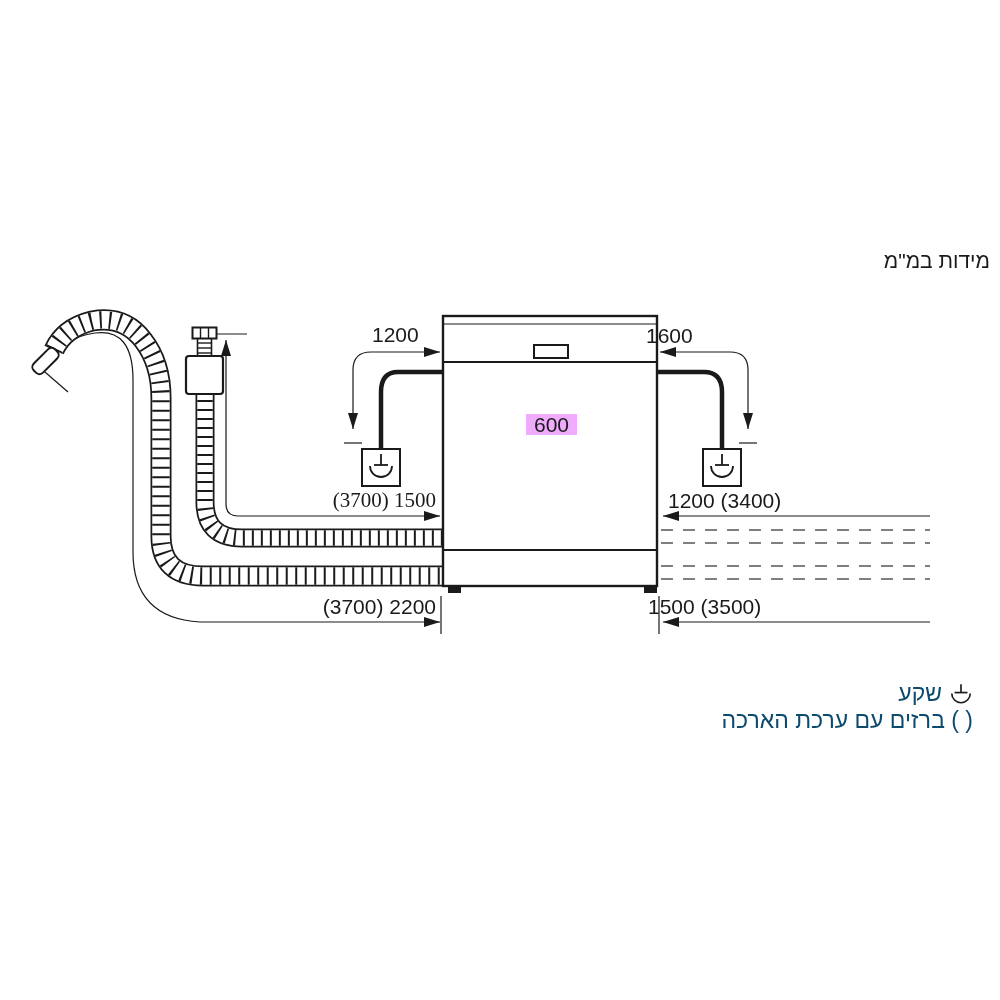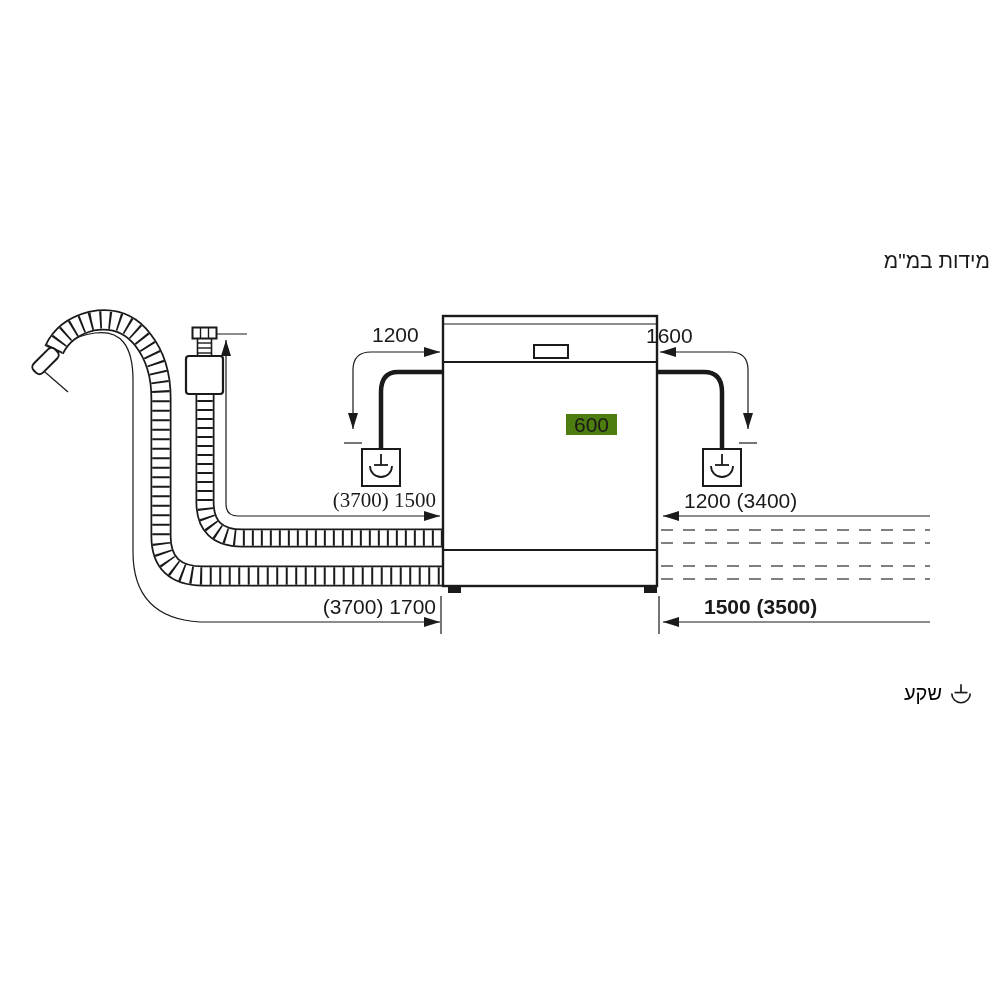--- a/index.html
+++ b/index.html
@@ -1,22 +1,22 @@
 <!DOCTYPE html>
 <html><head>
 <meta charset="utf-8">
 <style>
   html,body{margin:0;padding:0;background:#fff;}
   #page{position:relative;width:1000px;height:1000px;background:#fff;overflow:hidden;
         font-family:"Liberation Sans","DejaVu Sans",sans-serif;}
   #gfx{position:absolute;left:0;top:0;}
   .lbl{position:absolute;font-size:21px;line-height:1;color:#1a1a1a;white-space:nowrap;}
-  .lbl-width{background:#4d7c0f;padding:0 8px;margin-left:40px;}
+  .lbl-width{background:#f0abfc;padding:0 8px;}
   .title{position:absolute;right:10px;top:249px;font-size:21px;color:#1a1a1a;direction:rtl;white-space:nowrap;}
-  .legend{position:absolute;right:27px;top:680px;direction:rtl;text-align:right;color:#000000;font-size:20px;margin-left:12px;}
+  .legend{position:absolute;right:27px;top:680px;direction:rtl;text-align:right;color:#0c4a6e;font-size:23px;margin-left:12px;}
   .legend-row{display:flex;align-items:center;gap:7px;justify-content:flex-start;line-height:27px;}
   .legend-row svg{flex:0 0 auto;}
 </style>
 </head>
 <body>
 
 <div id="page">
 
   <svg id="gfx" width="1000" height="1000" viewBox="0 0 1000 1000">
     <defs>
@@ -103,32 +103,35 @@
       <path d="M 722 454 L 722 465" stroke-width="1.8"></path>
       <path d="M 715 465 L 729 465" stroke-width="1.8"></path>
       <path d="M 711 466 A 11 11 0 0 0 733 466" stroke-width="1.8"></path>
     </g>
   </svg>
 
   <div class="lbl" style="left:372px;top:324px;">1200</div>
   <div class="lbl" style="left:646px;top:325px;">1600</div>
   <div class="lbl lbl-width" style="left:526px;top:414px;">600</div>
   <div class="lbl" style="right:564px;top:490px;font-family:Liberation Serif, serif;">(3700) 1500</div>
-  <div class="lbl" style="left:684px;top:490px;">1200 (3400)</div>
-  <div class="lbl" style="right:564px;top:596px;">(3700) 1700</div>
-  <div class="lbl" style="left:704px;top:596px;font-weight:bold;">1500 (3500)</div>
+  <div class="lbl" style="left:668px;top:490px;">1200 (3400)</div>
+  <div class="lbl" style="right:564px;top:596px;">(3700) 2200</div>
+  <div class="lbl" style="left:648px;top:596px;">1500 (3500)</div>
 
   <div class="title">מידות במ"מ</div>
 
   <div class="legend">
     <div class="legend-row">
       <svg width="24" height="25" viewBox="0 0 26 26">
         <g fill="none" stroke="#1a1a1a" stroke-width="1.8">
           <path d="M 13 3 L 13 12"></path>
           <path d="M 6 12 L 20 12"></path>
           <path d="M 3 13 A 10 10 0 0 0 23 13"></path>
         </g>
       </svg>
       <span>שקע</span>
     </div>
+    <div class="legend-row">
+      <span>( ) ברזים עם ערכת הארכה</span>
+    </div>
   </div>
 
 </div>
 
 </body></html>

